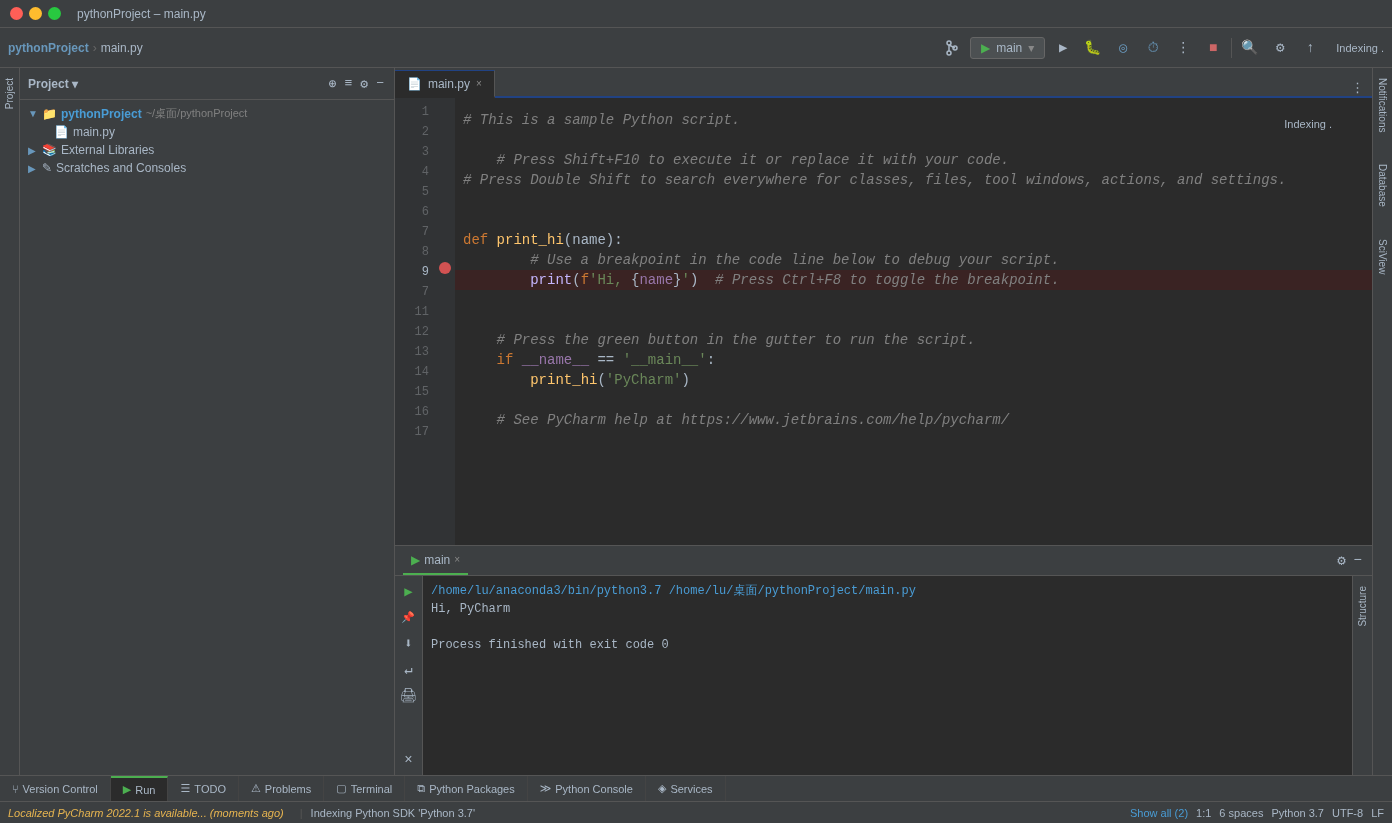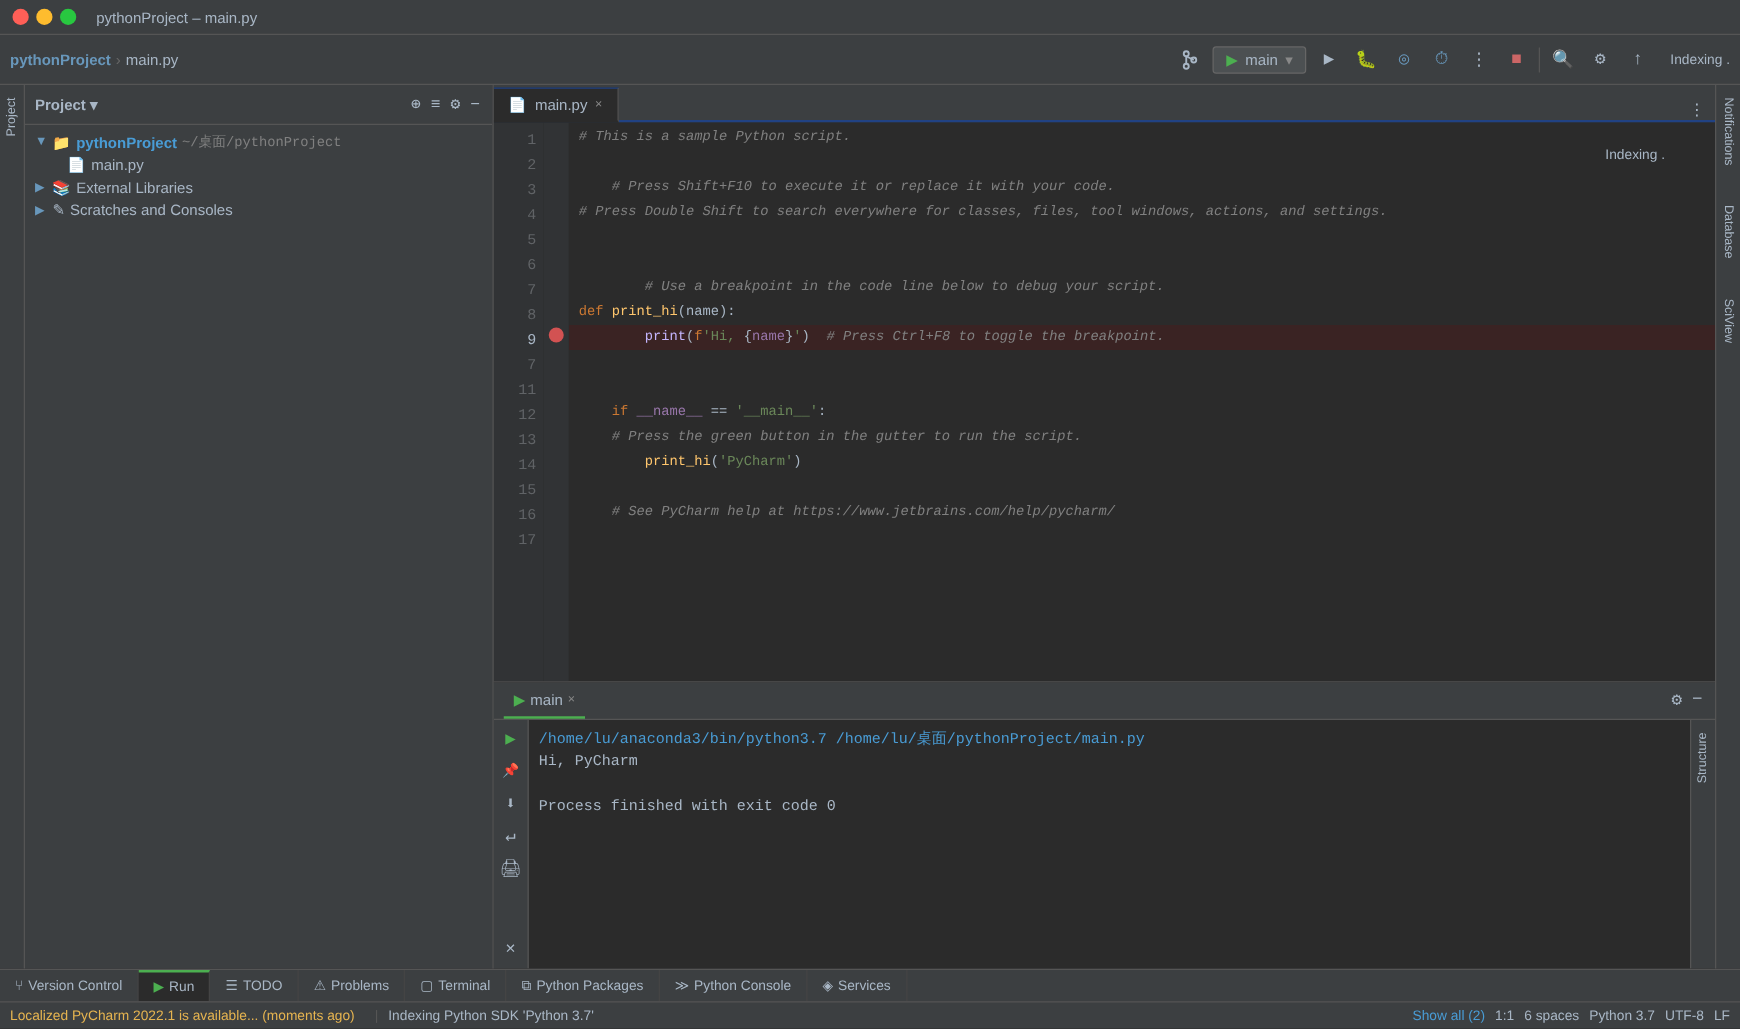--- a/index.html
+++ b/index.html
@@ -186,21 +186,21 @@
       cursor: pointer;
       font-family: sans-serif;
       font-size: 12px;
     }
     .tree-item .arrow { color: #6897bb; font-size: 10px; width: 10px; }
     .tree-item .item-icon { font-size: 12px; }
     .folder-icon { color: #6897bb; }
     .file-icon { color: #499cd5; }
     .folder-icon-yellow { color: #d4a44c; }
     .tree-item .item-label { color: #a9b7c6; }
-    .tree-item .item-path { color: #808080; font-size: 11px; font-family: Liberation Mono, monospace; }
+    .tree-item .item-path { color: #808080; font-size: 11px; }
     .indent-1 { padding-left: 20px; }
 
     
     #editor-area {
       flex: 1;
       display: flex;
       flex-direction: column;
       overflow: hidden;
     }
 
@@ -265,22 +265,22 @@
       width: 12px;
       height: 12px;
       background: #d25252;
       border-radius: 50%;
       position: absolute;
       left: 4px;
     }
     .code-content {
       flex: 1;
       overflow: auto;
-      padding: 2px 0;
-      font-size: 11px;
+      padding: 12px 0;
+      font-size: 14px;
       line-height: 20px;
       font-family: 'Courier New', monospace;
     }
     .code-line {
       height: 20px;
       padding: 0 8px;
       white-space: pre;
     }
     .code-line.highlighted { background: #3a2323; }
     
@@ -446,21 +446,21 @@
       flex-shrink: 0;
     }
     .status-item {
       font-family: sans-serif;
       font-size: 11px;
       color: #a9b7c6;
       display: flex;
       align-items: center;
       gap: 4px;
     }
-    .status-item.warning { color: #e6b450; }
+    .status-item.warning { color: #e6b450; font-style: italic; }
     .status-right {
       margin-left: auto;
       display: flex;
       gap: 8px;
     }
     .status-link { color: #499cd5; cursor: pointer; }
 
     
     ::-webkit-scrollbar { width: 8px; height: 8px; }
     ::-webkit-scrollbar-track { background: #3c3f41; }
@@ -595,27 +595,27 @@
 
           <div class="breakpoint" style="top: 164px;"></div>
         </div>
         <div class="code-content">
           <div class="code-line"><span class="c-comment"># This is a sample Python script.</span></div>
           <div class="code-line"></div>
           <div class="code-line"><span class="c-comment">    # Press Shift+F10 to execute it or replace it with your code.</span></div>
           <div class="code-line"><span class="c-comment"># Press Double Shift to search everywhere for classes, files, tool windows, actions, and settings.</span></div>
           <div class="code-line"></div>
           <div class="code-line"></div>
+          <div class="code-line"><span class="c-keyword">def </span><span class="c-function">print_hi</span><span class="c-text">(</span><span class="c-param">name</span><span class="c-text">):</span></div>
           <div class="code-line"><span class="c-comment">        # Use a breakpoint in the code line below to debug your script.</span></div>
-          <div class="code-line"><span class="c-keyword">def </span><span class="c-function">print_hi</span><span class="c-text">(</span><span class="c-param">name</span><span class="c-text">):</span></div>
           <div class="code-line highlighted"><span class="c-text">        </span><span class="c-builtin">print</span><span class="c-text">(</span><span class="c-fstring-brace">f</span><span class="c-string">'Hi, </span><span class="c-text">{</span><span class="c-var">name</span><span class="c-text">}</span><span class="c-string">'</span><span class="c-text">)  </span><span class="c-comment"># Press Ctrl+F8 to toggle the breakpoint.</span></div>
           <div class="code-line"></div>
           <div class="code-line"></div>
+          <div class="code-line"><span class="c-comment">    # Press the green button in the gutter to run the script.</span></div>
           <div class="code-line"><span class="c-text">    </span><span class="c-keyword">if </span><span class="c-var">__name__</span><span class="c-text"> == </span><span class="c-string">'__main__'</span><span class="c-text">:</span></div>
-          <div class="code-line"><span class="c-comment">    # Press the green button in the gutter to run the script.</span></div>
           <div class="code-line"><span class="c-text">        </span><span class="c-function">print_hi</span><span class="c-text">(</span><span class="c-string">'PyCharm'</span><span class="c-text">)</span></div>
           <div class="code-line"></div>
           <div class="code-line"><span class="c-comment">    # See PyCharm help at https://www.jetbrains.com/help/pycharm/</span></div>
           <div class="code-line"></div>
         </div>
 
         <div style="position:absolute;top:50px;right:40px;font-family:sans-serif;font-size:11px;color:#a9b7c6;">
           <span>Indexing .</span>
         </div>
       </div>

